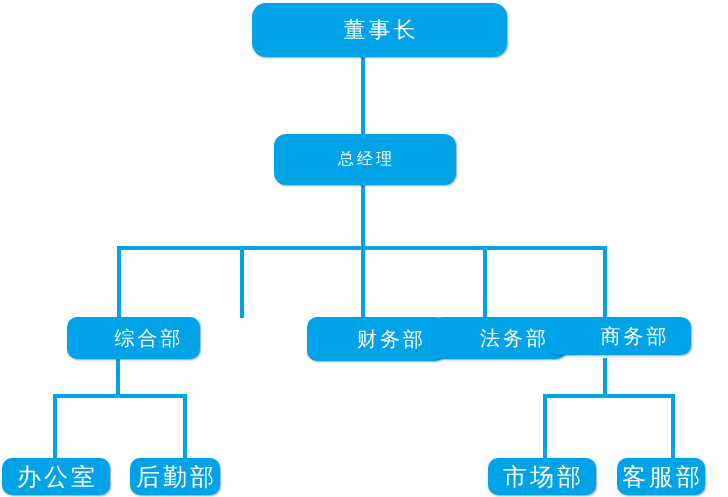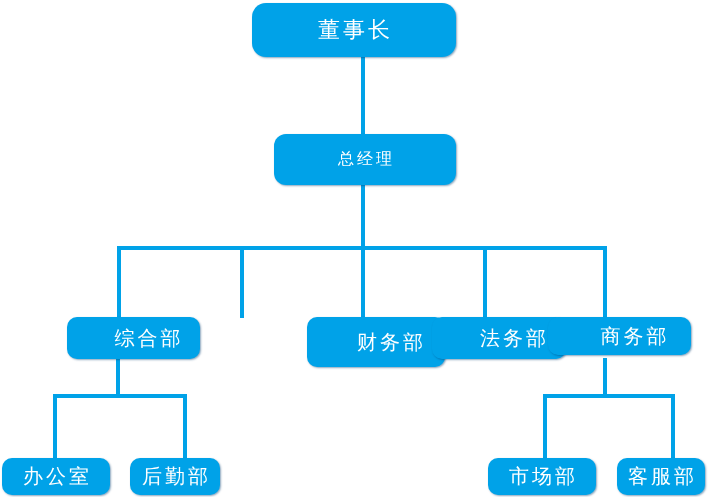--- a/index.html
+++ b/index.html
@@ -29,21 +29,21 @@
     letter-spacing: 3px;
     text-indent: 3px; 
     box-shadow: 1px 1px 2px rgba(0, 60, 110, 0.45);
     z-index: 2;
     white-space: nowrap;
     user-select: none;
   }
   .node.lv1 { border-radius: 14px; font-size: 22px; }
   .node.lv2 { border-radius: 12px; font-size: 16px; }
   .node.lv3 { border-radius: 10px; font-size: 20px; padding-left: 28px; }
-  .node.lv4 { border-radius: 10px; font-size: 20px; }
+  .node.lv4 { border-radius: 10px; font-size: 24px; }
 </style>
 </head>
 <body>
 
 <div class="stage">
 
   <div class="ln" style="left:361px; top:56px;  width:4px;   height:80px;"></div>
   <div class="ln" style="left:361px; top:184px; width:4px;   height:66px;"></div>
   <div class="ln" style="left:117px; top:246px; width:490px; height:4px;"></div>
   <div class="ln" style="left:117px; top:246px; width:4px;   height:72px;"></div>
@@ -55,32 +55,32 @@
   <div class="ln" style="left:116px; top:358px; width:4px;   height:40px;"></div>
   <div class="ln" style="left:53px;  top:394px; width:134px; height:4px;"></div>
   <div class="ln" style="left:53px;  top:394px; width:4px;   height:64px;"></div>
   <div class="ln" style="left:183px; top:394px; width:4px;   height:64px;"></div>
 
   <div class="ln" style="left:603px; top:358px; width:4px;   height:40px;"></div>
   <div class="ln" style="left:543px; top:394px; width:132px; height:4px;"></div>
   <div class="ln" style="left:543px; top:394px; width:4px;   height:64px;"></div>
   <div class="ln" style="left:671px; top:394px; width:4px;   height:64px;"></div>
 
-  <div class="node lv1" style="left:252px; top:3px; width:204px; height:54px;">
+  <div class="node lv1" style="left:252px; top:3px; width:255px; height:54px;">
     <span>董事长</span>
   </div>
 
   <div class="node lv2" style="left:274px; top:134px; width:182px; height:51px;">
     <span>总经理</span>
   </div>
 
   <div class="node lv3" style="left:67px; top:317px; width:105px; height:42px;">
     <span>综合部</span>
   </div>
-  <div class="node lv3" style="left:307px; top:317px; width:110px; height:50px;">
+  <div class="node lv3" style="left:307px; top:317px; width:110px; height:44px;">
     <span>财务部</span>
   </div>
   <div class="node lv3" style="left:432px; top:317px; width:106px; height:42px;">
     <span>法务部</span>
   </div>
   <div class="node lv3" style="left:548px; top:317px; width:115px; height:38px;">
     <span>商务部</span>
   </div>
 
   <div class="node lv4" style="left:2px; top:458px; width:108px; height:37px;">

